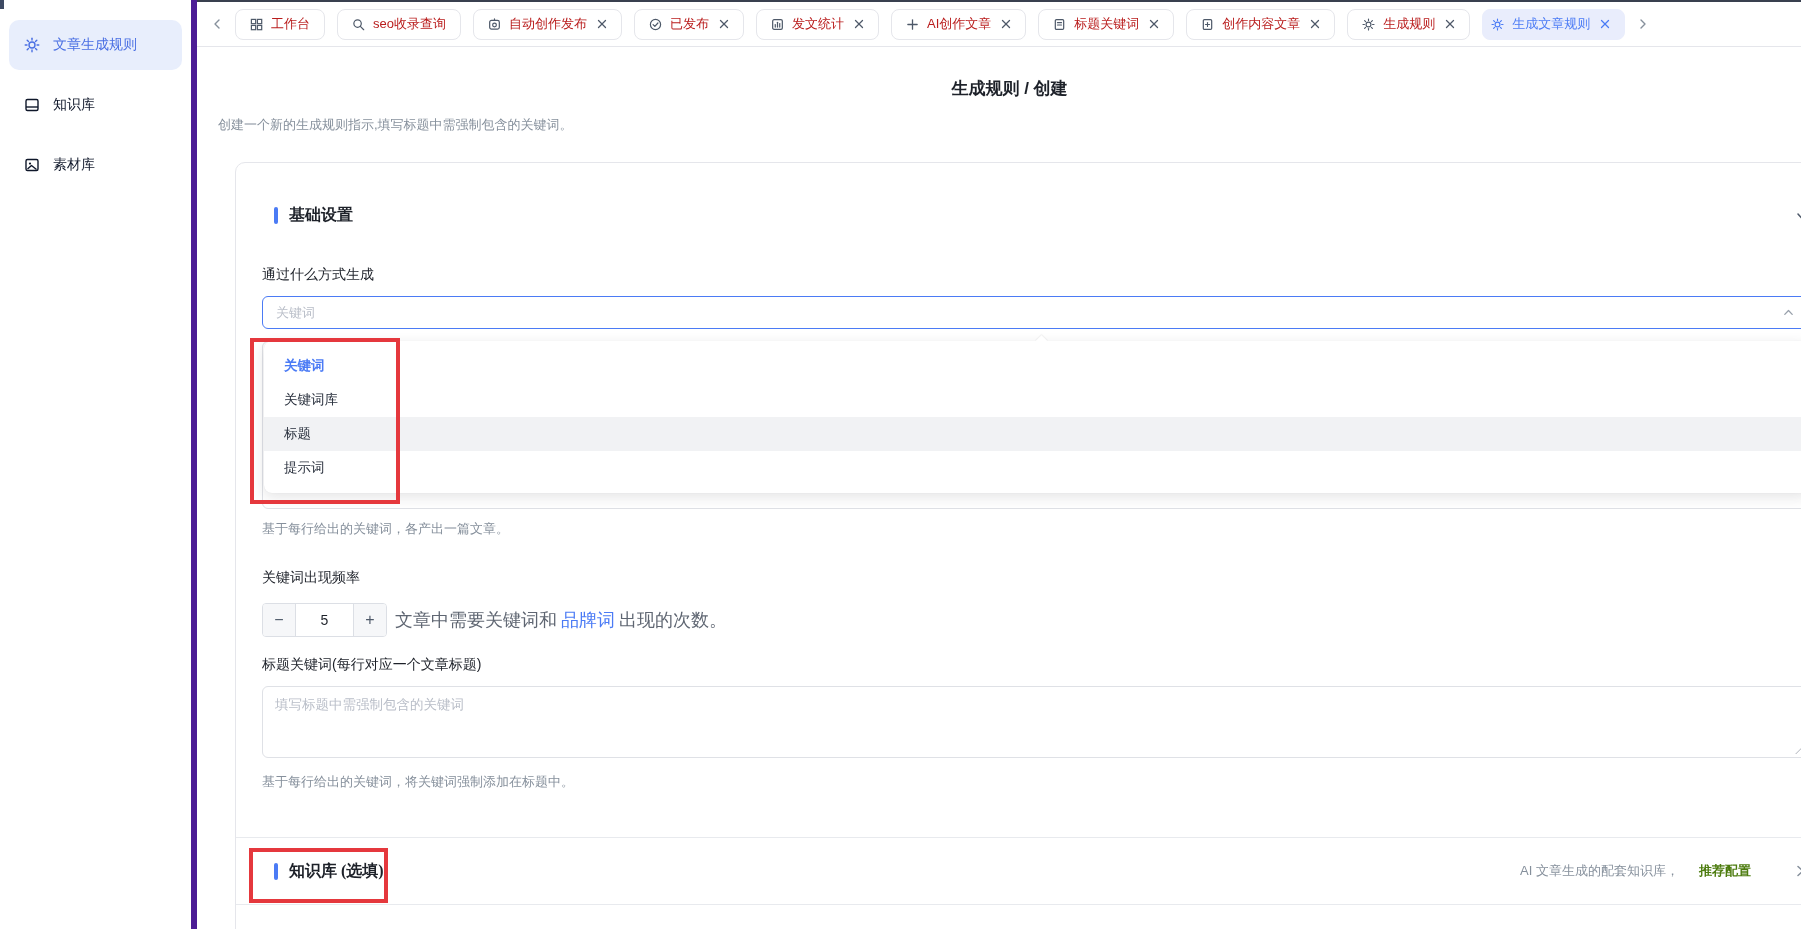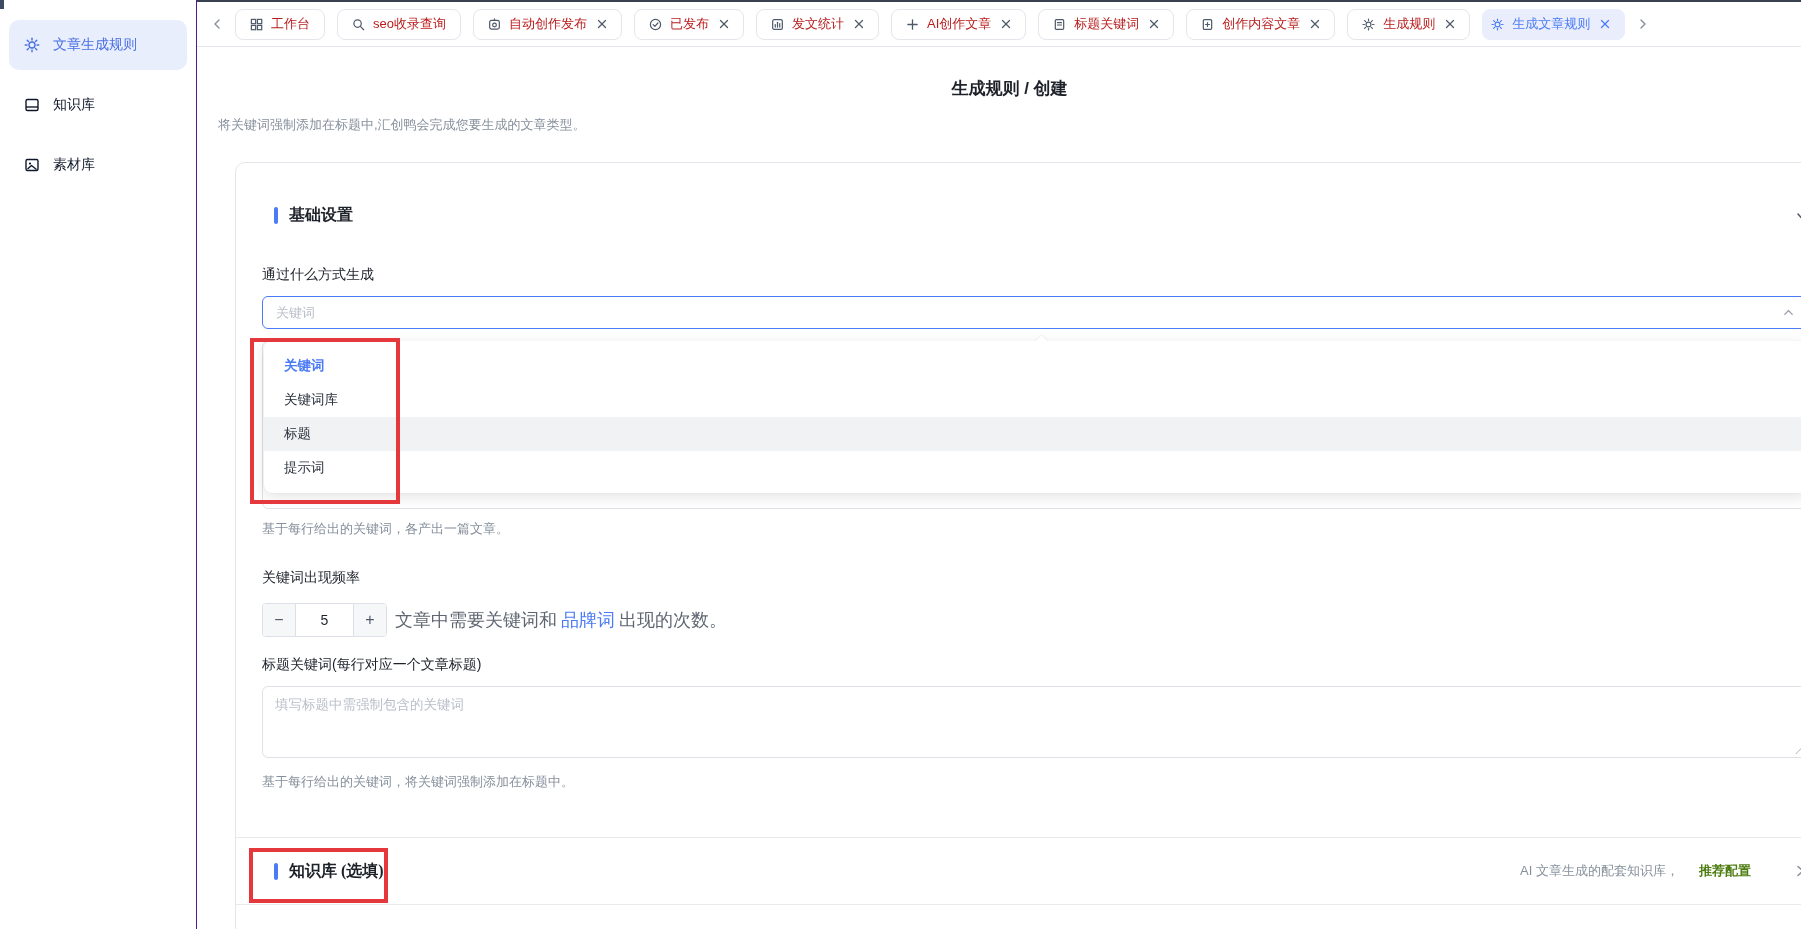--- a/index.html
+++ b/index.html
@@ -1,21 +1,21 @@
 <!DOCTYPE html>
 <html><head>
 <meta charset="utf-8">
 <style>
   * { margin:0; padding:0; box-sizing:border-box; }
   html,body { width:1801px; height:929px; overflow:hidden; background:#fff;
     font-family:"Liberation Sans", sans-serif; color:#1d2129; }
 
   
   .sidebar { position:fixed; left:0; top:0; width:197px; height:929px;
-    background:#fff; border-right:1px solid #4c1d95; padding-top:20px; z-index:20; }
+    background:#fff; border-right:6px solid #4c1d95; padding-top:20px; z-index:20; }
   .corner-sliver { position:absolute; left:0; top:0; width:4px; height:9px; background:#3d4a63; }
   .nav-item { display:flex; align-items:center; gap:13px; margin:0 9px 10px 9px;
     height:50px; padding:0 15px; border-radius:10px; font-size:14px; color:#0f172a; cursor:pointer; }
   .nav-item.active { background:#e8eefc; color:#4a6fe3; }
   .nav-item svg { flex:none; }
 
   
   .main { margin-left:197px; width:1604px; border-top:2px solid #39404f; }
 
   
@@ -308,21 +308,21 @@
 
     <span class="tab-scroll">
       <svg width="12" height="12" viewBox="0 0 12 12">
           <polyline points="4,2 8,6 4,10" fill="none" stroke="currentColor" stroke-width="1.4" stroke-linecap="round" stroke-linejoin="round"></polyline>
         </svg>
     </span>
   </div>
 
   <div class="content">
     <div class="page-title">生成规则 / 创建</div>
-    <div class="page-subtitle">将关键词强制添加在标题中,汇创鸭会完成您要生成的文章类型。</div>
+    <div class="page-subtitle">创建一个新的生成规则指示,填写标题中需强制包含的关键词。</div>
 
     <div class="card">
       <div class="card-inner">
 
         <div class="sec-header">
           <div class="sec-title">
             <span class="accent-bar"></span>
             <span>基础设置</span>
           </div>
           <span class="chev">

